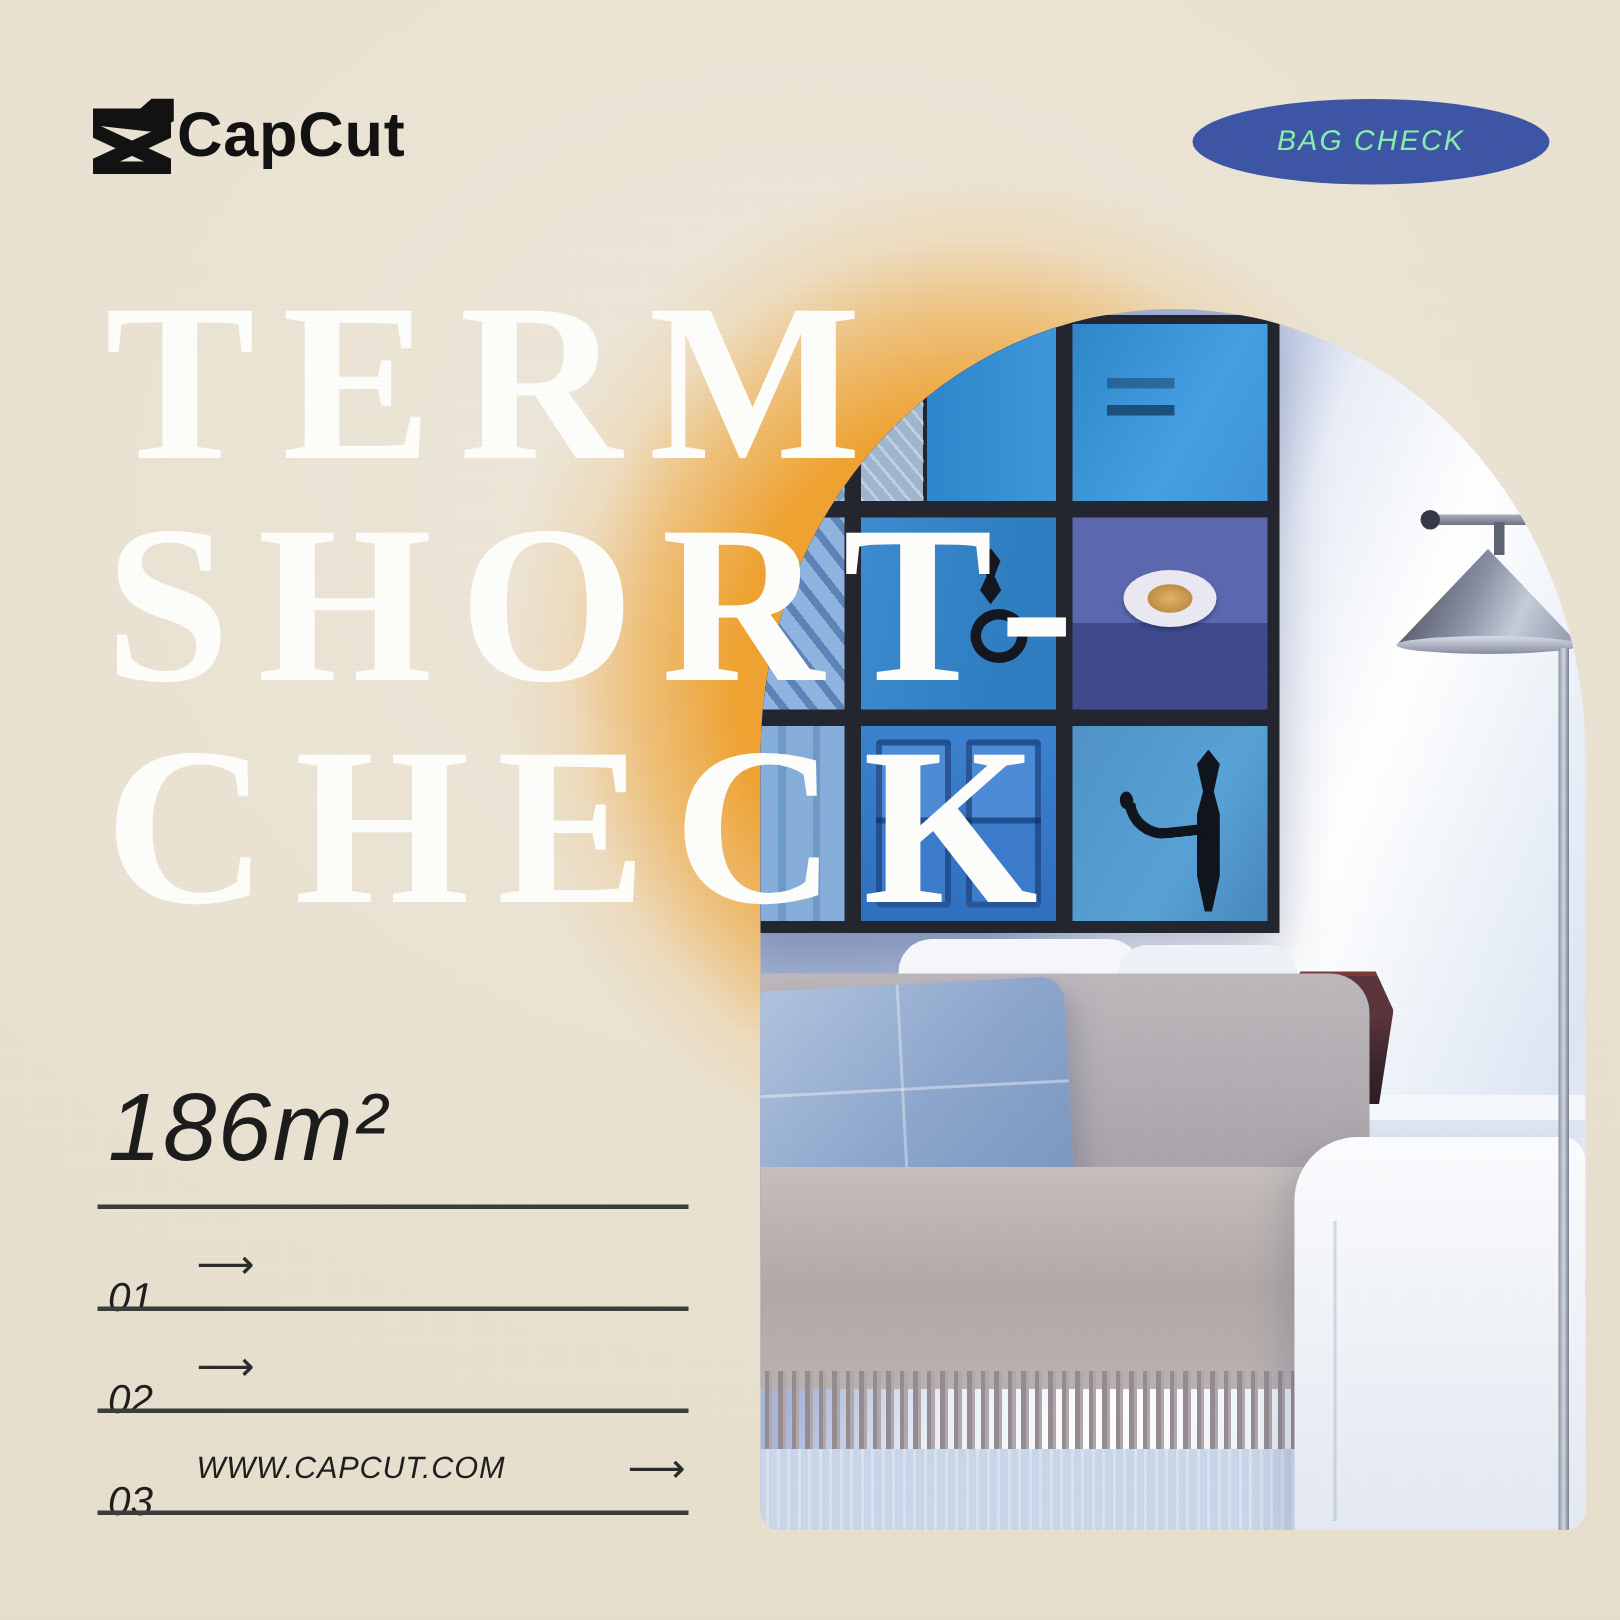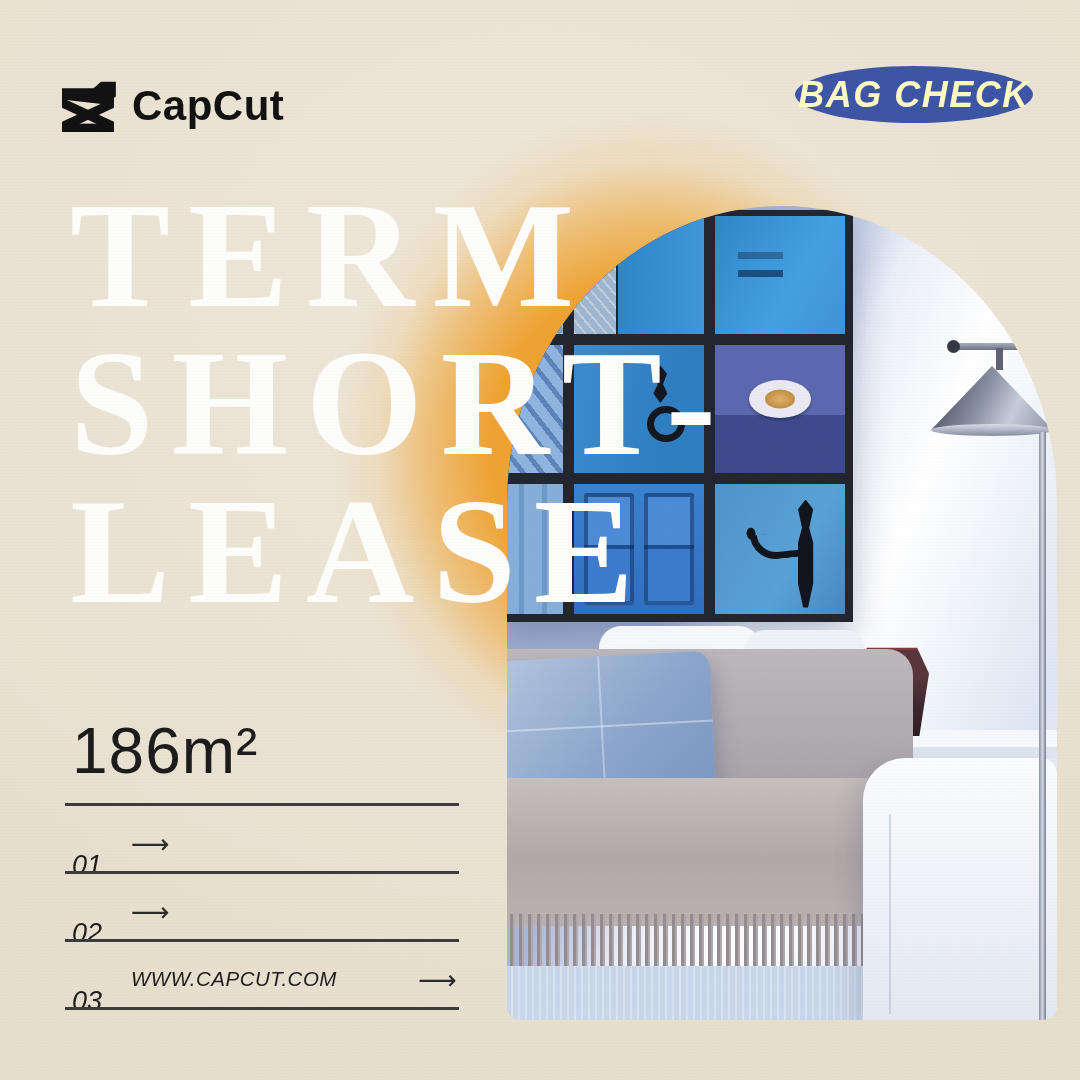--- a/index.html
+++ b/index.html
@@ -14,30 +14,30 @@
   }
   
   .grain {
     position:absolute; inset:0; z-index:40; pointer-events:none; opacity:.5;
     background:
       repeating-linear-gradient(0deg, rgba(120,100,80,.025) 0 1px, rgba(255,255,255,0) 1px 3px),
       repeating-linear-gradient(90deg, rgba(120,100,80,.02) 0 1px, rgba(255,255,255,0) 1px 3px);
   }
 
   
-  .logo { position:absolute; left:58px; top:80px; display:flex; align-items:center; gap:14px; z-index:30; }
+  .logo { position:absolute; left:58px; top:64px; display:flex; align-items:center; z-index:30; }
   .logo svg { display:block; }
   .wordmark { font-size:42px; font-weight:bold; color:#121212; letter-spacing:.5px; }
 
   .badge {
     position:absolute; left:795px; top:66px; width:238px; height:57px; z-index:30;
     background:#3d55a5; border-radius:50%;
     display:flex; align-items:center; justify-content:center;
   }
-  .badge span { color:#fef9c3; font-style:italic; font-size:36px; font-weight:700; letter-spacing:1.5px; }
+  .badge span { color:#86efac; font-style:italic; font-size:19px; font-weight:400; letter-spacing:1.5px; }
 
   
   .glow {
     position:absolute; left:330px; top:110px; width:640px; height:680px; z-index:5;
     background:radial-gradient(closest-side,
       rgba(239,160,43,.98) 0%, rgba(239,160,43,.96) 50%,
       rgba(240,168,62,.6) 70%, rgba(243,185,100,.22) 85%, rgba(243,190,120,0) 100%);
   }
 
   
@@ -138,21 +138,21 @@
   .headline {
     position:absolute; left:70px; top:181px; z-index:20;
     font-family:"Liberation Serif","DejaVu Serif",serif; font-weight:bold;
     font-size:150px; line-height:148px; letter-spacing:.12em; color:#fdfdfb;
     white-space:nowrap;
   }
 
   
   .area {
     position:absolute; left:72px; top:714px; z-index:20;
-    font-weight:500; font-size:64px; color:#1c1c1c; letter-spacing:1px;
+    font-style:italic; font-weight:500; font-size:64px; color:#1c1c1c; letter-spacing:1px;
   }
   .hr { position:absolute; left:65px; width:394px; height:3px; background:#3c3c3c; z-index:20; }
   .hr1 { top:803px; } .hr2 { top:871px; } .hr3 { top:939px; } .hr4 { top:1007px; }
   .contact-row {
     position:absolute; left:65px; width:394px; height:46px; z-index:20;
     display:flex; align-items:center; color:#1e1e1e;
   }
   .cr1 { top:820px; } .cr2 { top:888px; } .cr3 { top:956px; }
   .row-num { width:66px; font-style:italic; font-size:27px; font-weight:500; padding-left:7px;margin-top:44px; }
   .row-text { flex:1; font-style:italic; font-size:20.5px; letter-spacing:.5px; white-space:pre; }
@@ -221,21 +221,21 @@
     <div class="lamp-arm"></div>
     <div class="lamp-stem"></div>
     <div class="lamp-cone"></div>
     <div class="lamp-rim"></div>
     <div class="lamp-pole"></div>
   </div>
 
   <div class="headline">
     <div>TERM</div>
     <div>SHORT-</div>
-    <div>LEASE</div>
+    <div>CHECK</div>
   </div>
 
   <div class="area">186m²</div>
 
   <div class="hr hr1"></div>
   <div class="contact-row cr1">
     <span class="row-num">01</span>
     <span class="row-arrow">⟶</span>
   </div>
   <div class="hr hr2"></div>

